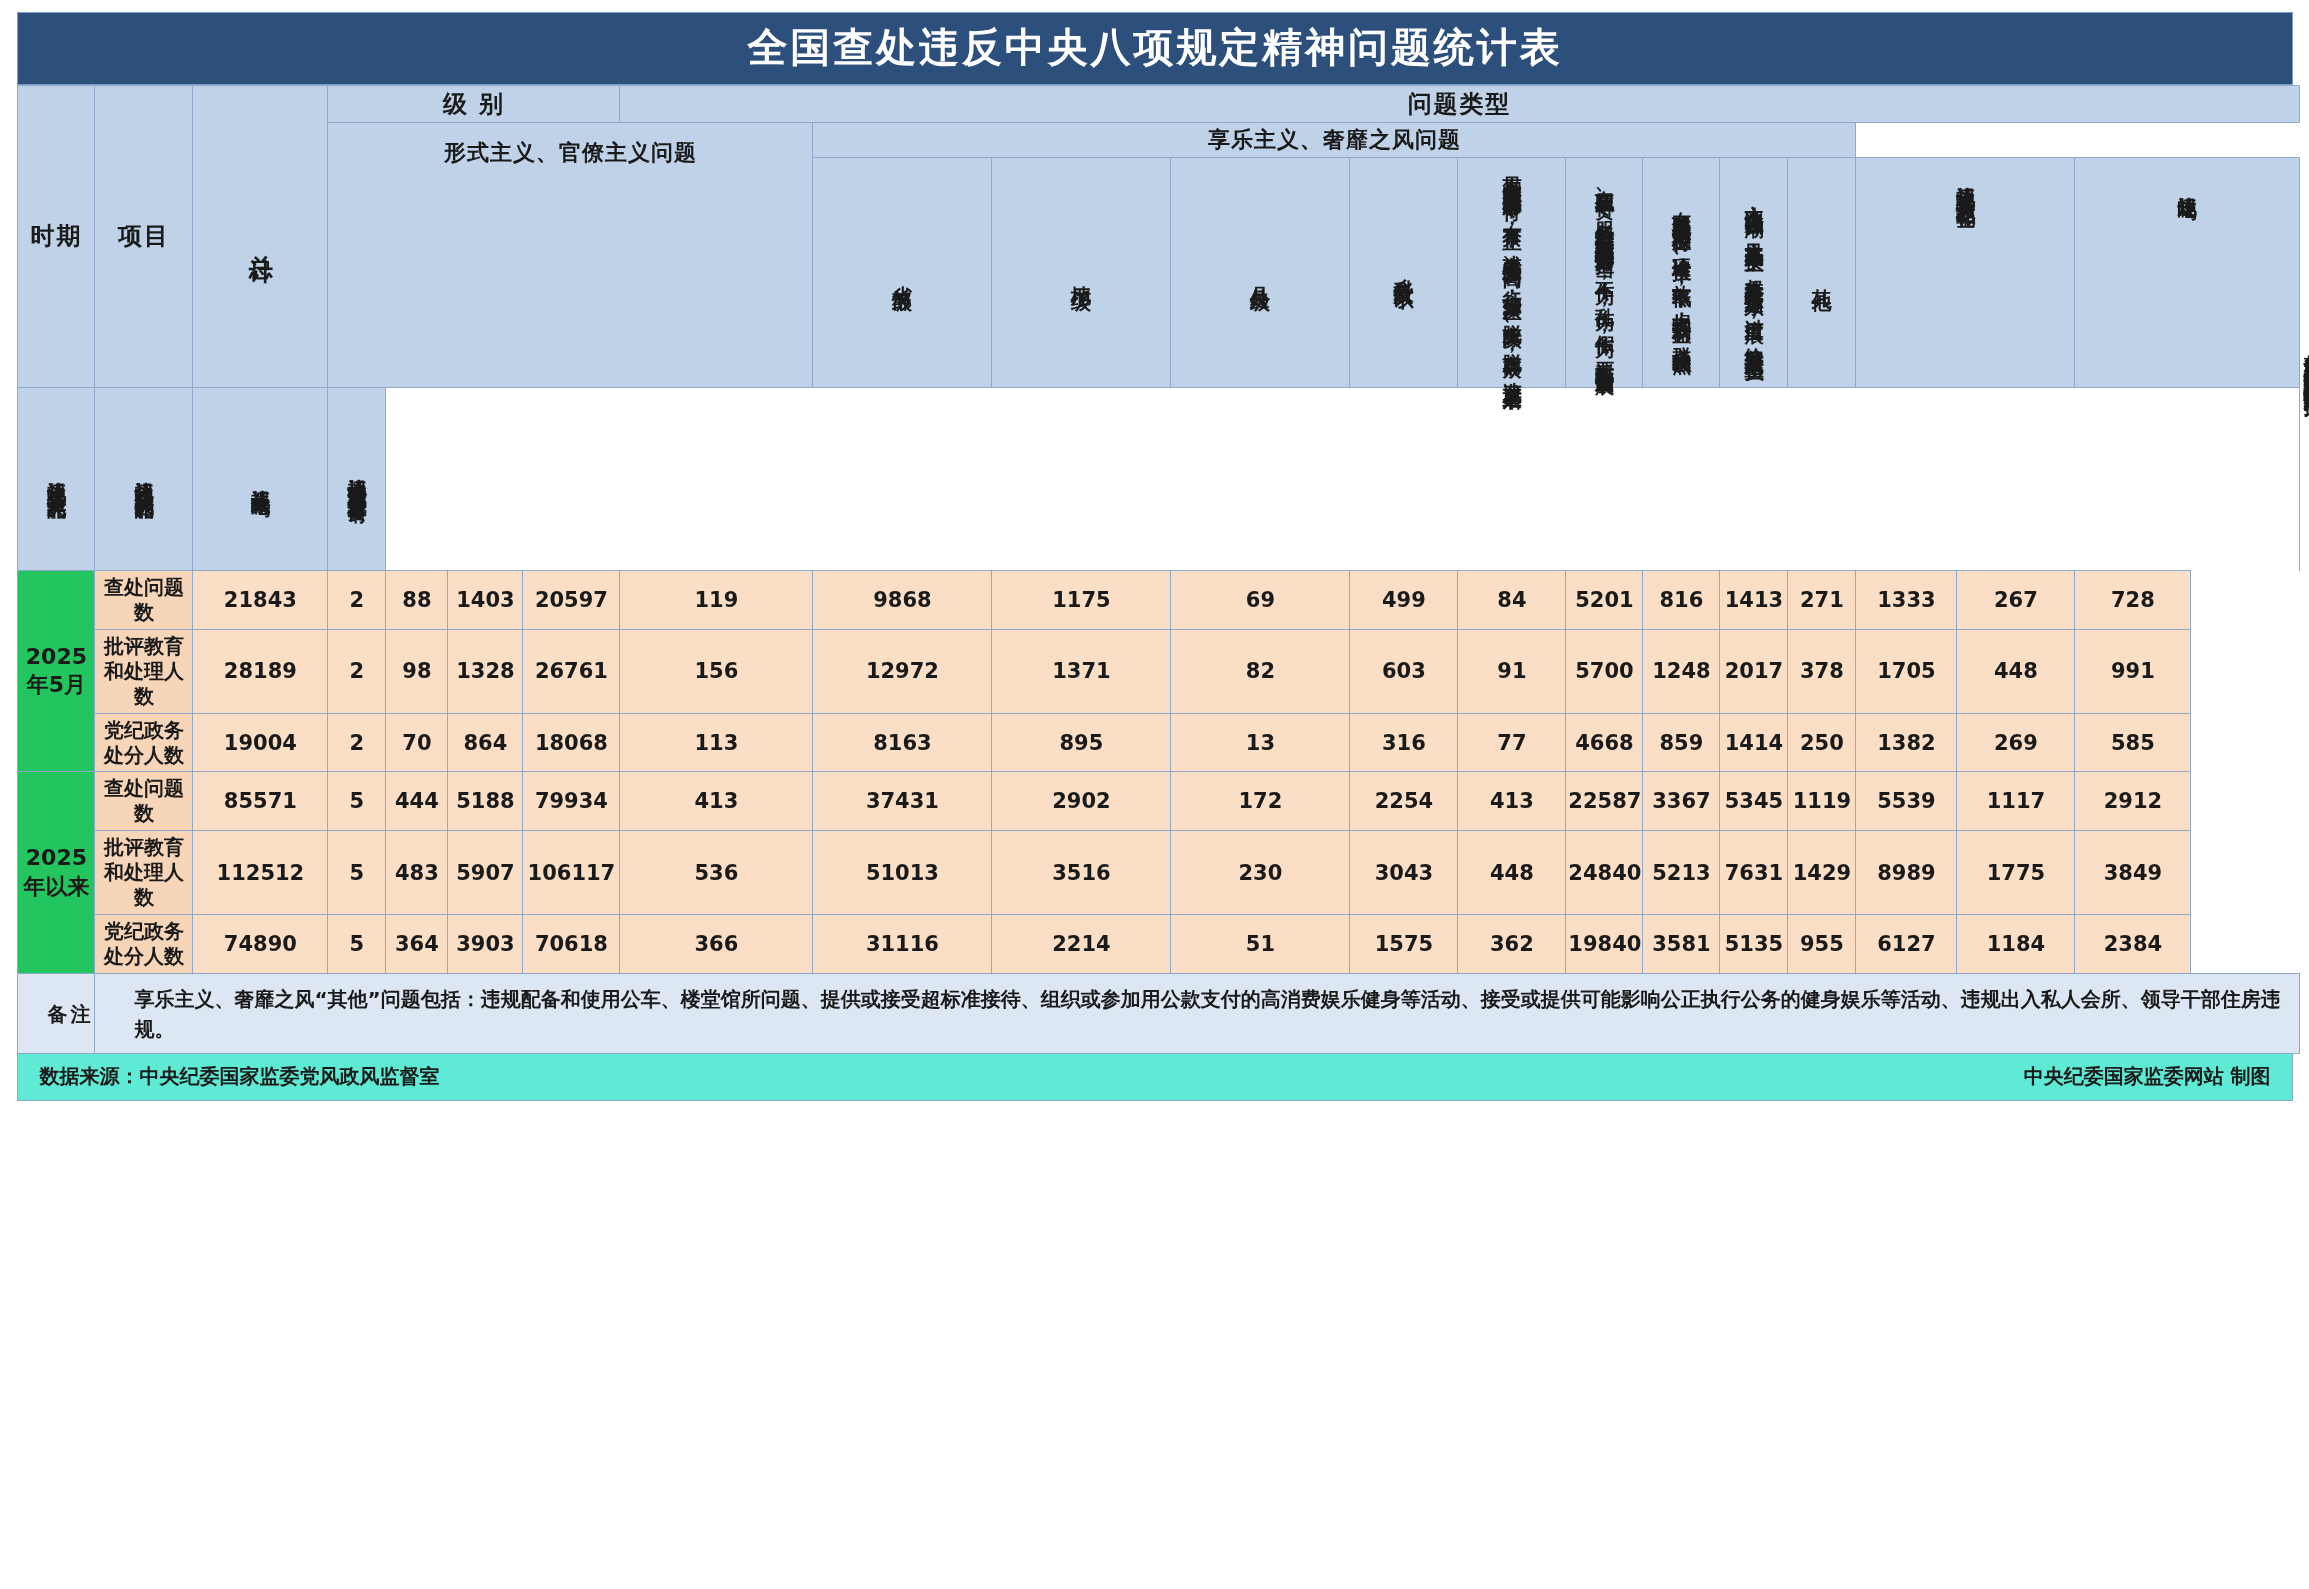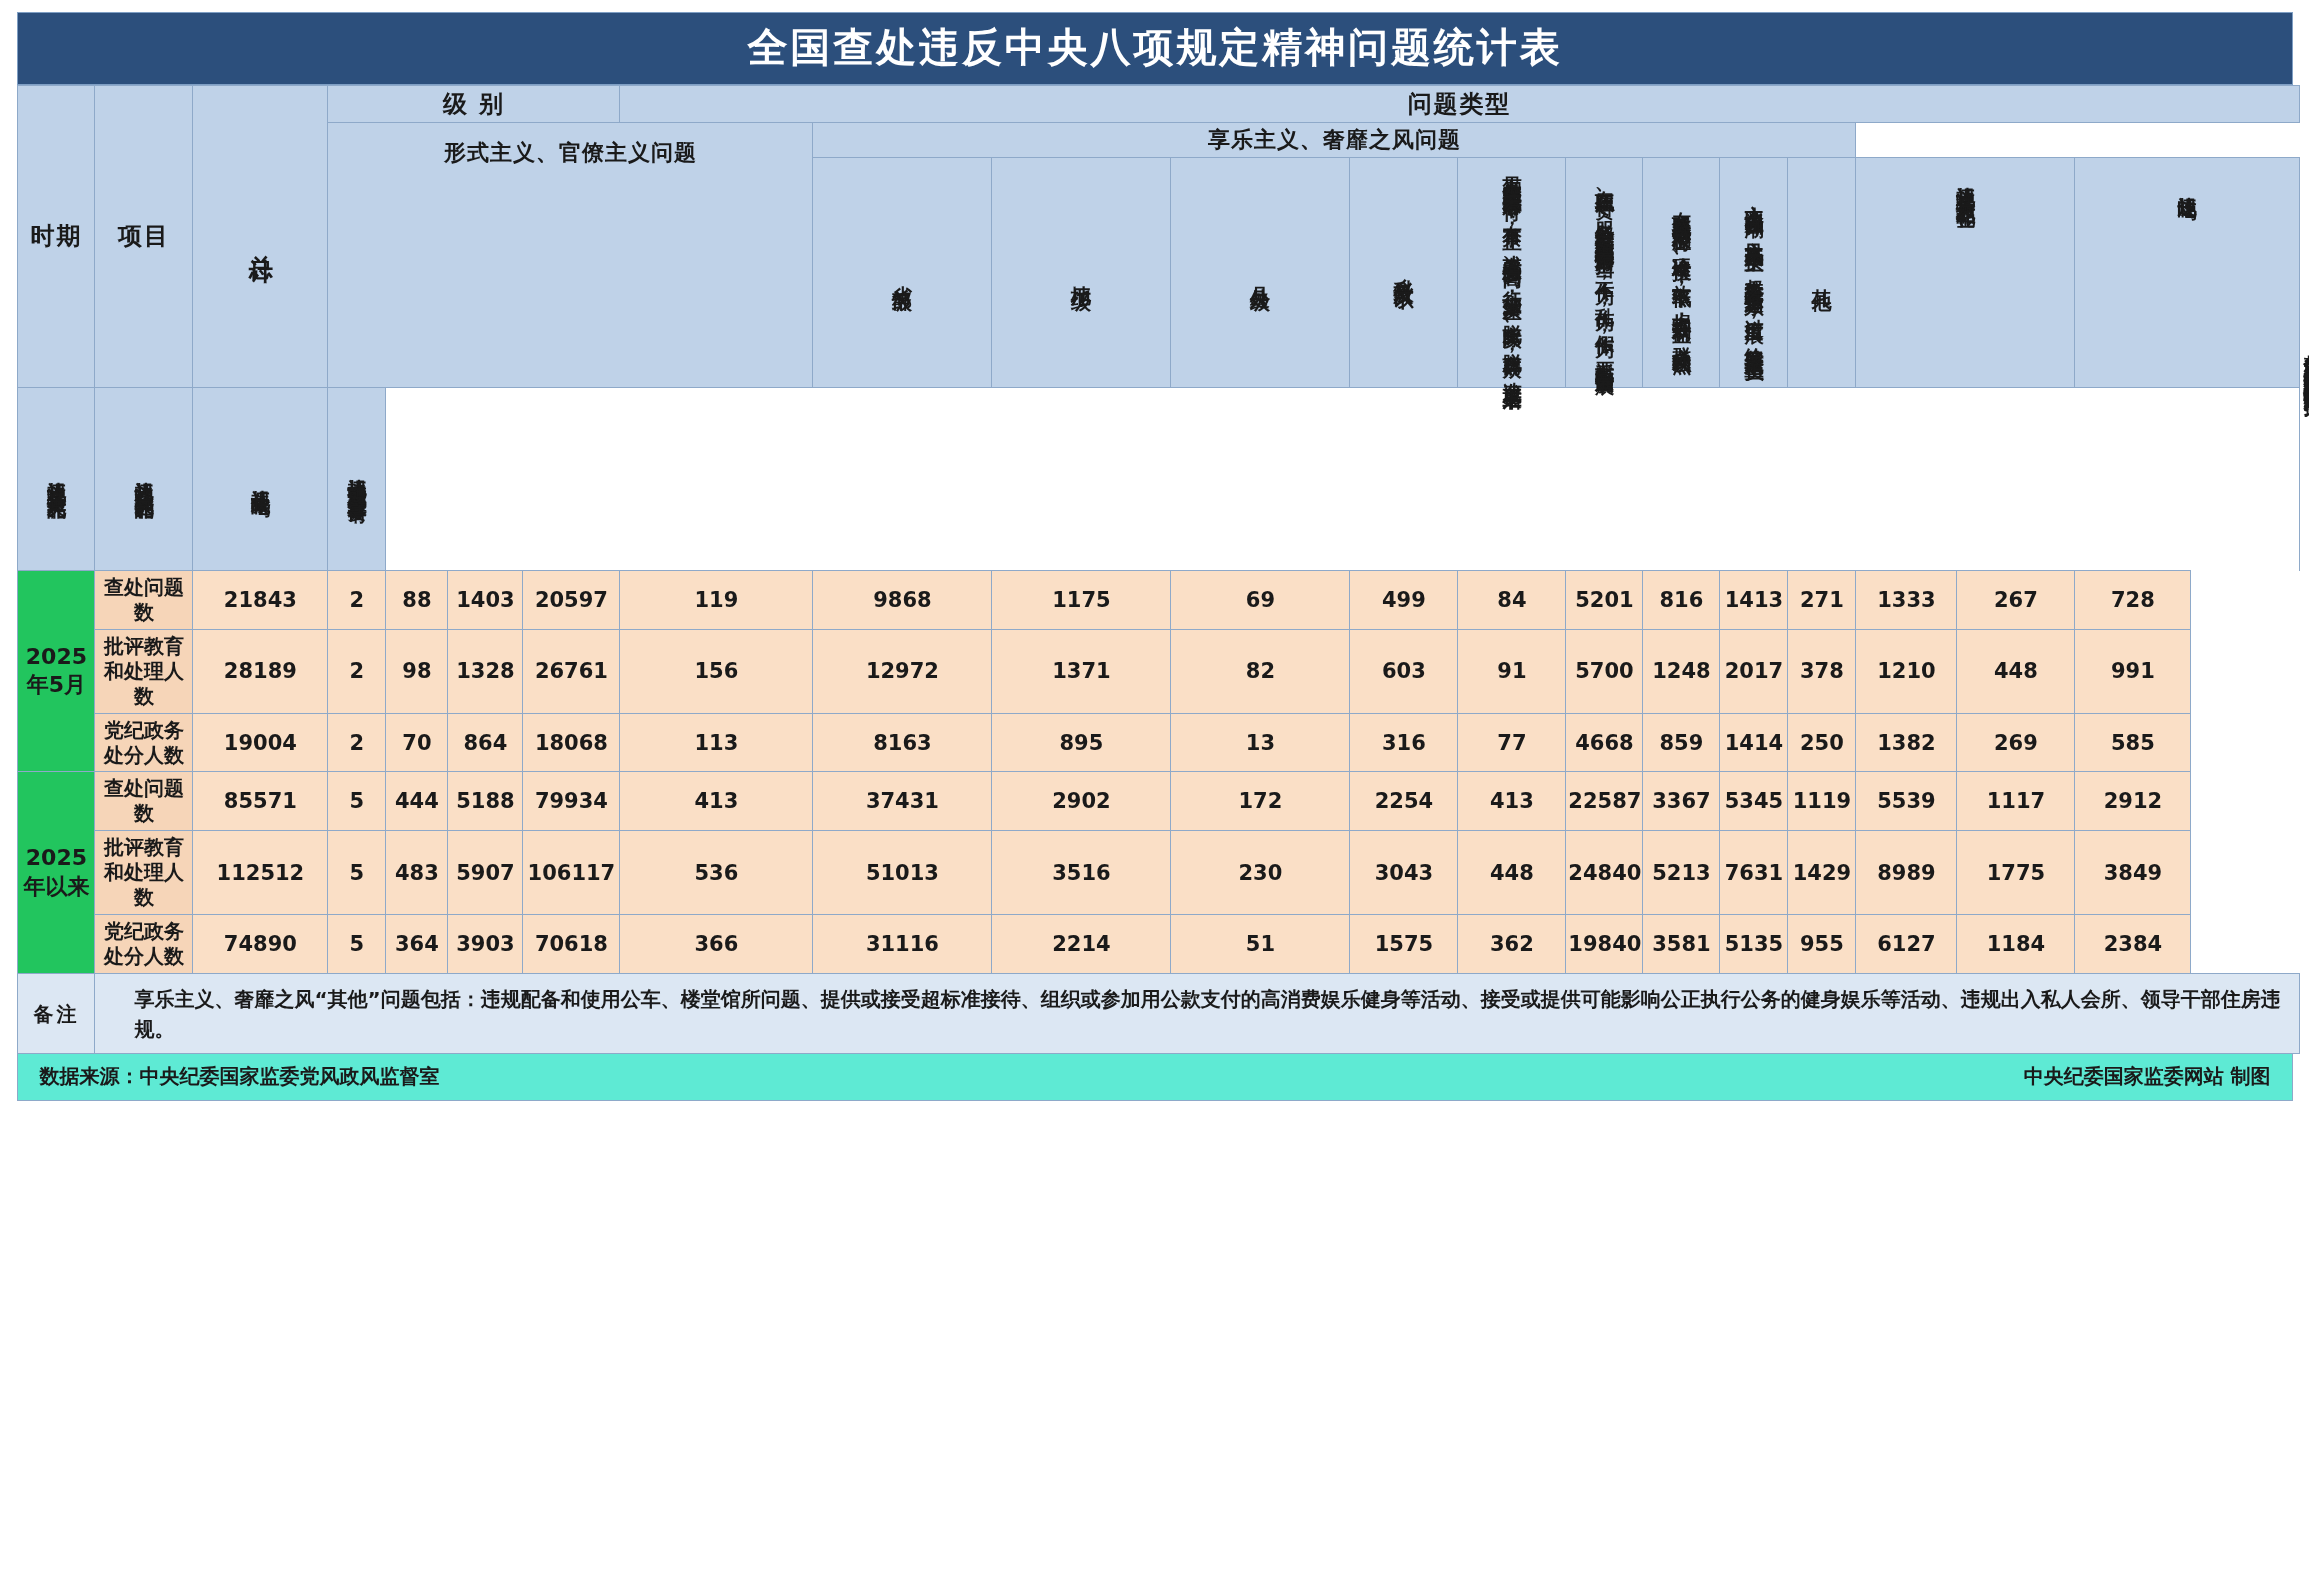--- a/index.html
+++ b/index.html
@@ -76,20 +76,21 @@
   .note-row td{
     background:#dce7f3;
     font-size:20px;
     line-height:1.5;
     font-weight:bold;
   }
   .note-label{
     background:#bfd2e8;
     font-size:21px;
     letter-spacing:2.9px;
+    text-align:right;
   }
   .note-body{
     text-align:left;
     padding:9.7px 15.4px 9.7px 39px;
     text-indent:0;
   }
   .source-bar{
     margin-top:0;
     border:1px solid #8ea9c9;
     border-top:none;
@@ -249,21 +250,21 @@
         <td class="num">156</td>
         <td class="num">12972</td>
         <td class="num">1371</td>
         <td class="num">82</td>
         <td class="num">603</td>
         <td class="num">91</td>
         <td class="num">5700</td>
         <td class="num">1248</td>
         <td class="num">2017</td>
         <td class="num">378</td>
-        <td class="num">1210</td>
+        <td class="num">1705</td>
         <td class="num">448</td>
         <td class="num">991</td>
       </tr>
       <tr>
         <td class="rowlabel">党纪政务处分人数</td>
         <td class="num">19004</td>
         <td class="num">2</td>
         <td class="num">70</td>
         <td class="num">864</td>
         <td class="num">18068</td>

